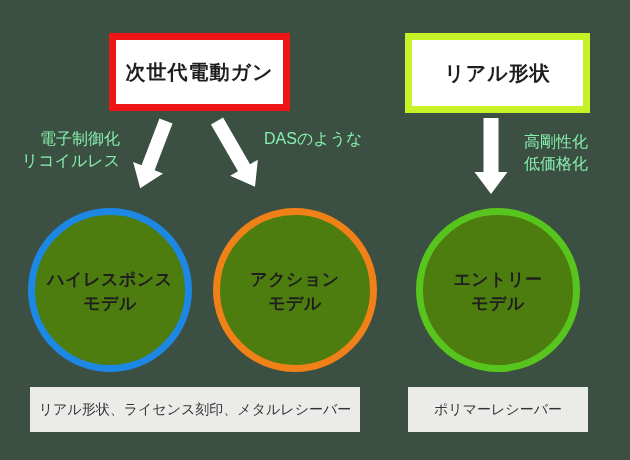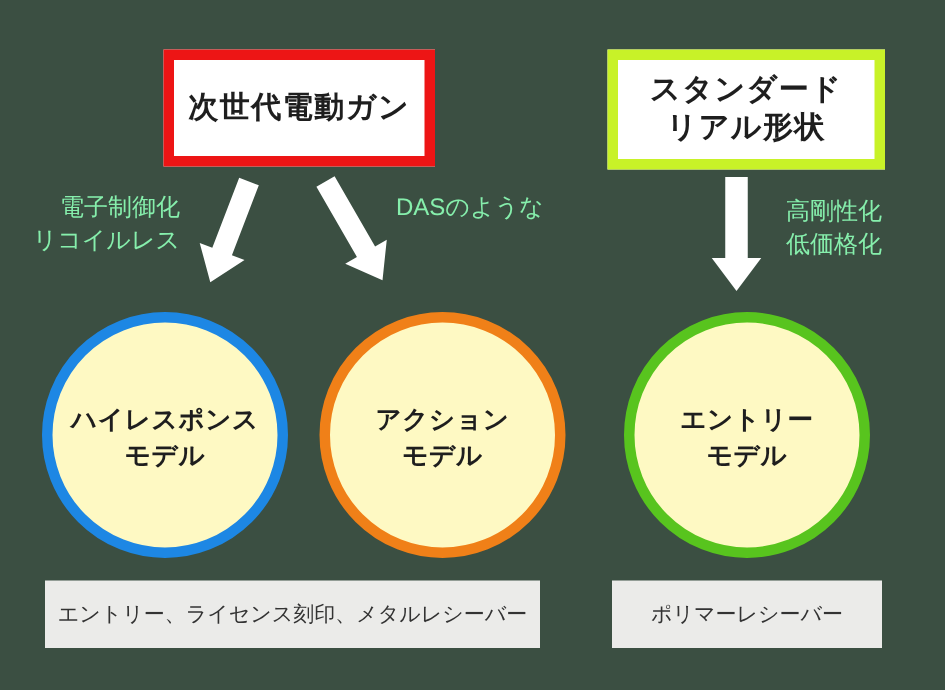--- a/index.html
+++ b/index.html
@@ -22,21 +22,21 @@
     white-space:nowrap;
   }
   .label-1 { left:20px;  top:128px; width:100px; text-align:right; }
   .label-2 { left:264px; top:128px; text-align:left; }
   .label-3 { left:524px; top:131px; text-align:left; }
 
   .arrows-svg { position:absolute; left:0; top:0; pointer-events:none; }
 
   .circle {
     position:absolute; top:208px; width:164px; height:164px;
-    border-radius:50%; background:#fef9c3; border:7px solid #000;
+    border-radius:50%; background:#4d7c0f; border:7px solid #000;
     box-sizing:border-box; display:flex; flex-direction:column;
     align-items:center; justify-content:center; text-align:center;
     font-weight:bold; font-size:17px; line-height:24px; color:#1e1e1e;
     padding-top:4px; letter-spacing:0.5px;
   }
   .circle-highresponse { left:28px; }
   .circle-action       { left:213px; }
   .circle-entry        { left:416px; }
 
   .bottom-box {
@@ -50,21 +50,20 @@
 </head>
 <body>
 
 <div class="canvas" style="background-color: rgb(59, 79, 66); padding-left: 20px;">
 
   <div class="top-box box-nextgen" style="border-color: rgb(237, 21, 21);">
     <span>次世代電動ガン</span>
   </div>
 
   <div class="top-box box-standard" style="border-color: rgb(200, 242, 40);">
-    <span>スタンダード</span>
     <span>リアル形状</span>
   </div>
 
   <svg class="arrows-svg" width="630" height="460" viewBox="0 0 630 460">
     <g transform="translate(166,121) rotate(21)">
       <path fill="#ffffff" d="M -7 0 L -7 50 L -16 50 L 0 72 L 16 50 L 7 50 L 7 0 Z"></path>
     </g>
     <g transform="translate(217,121) rotate(-30)">
       <path fill="#ffffff" d="M -7 0 L -7 54 L -16 54 L 0 76 L 16 54 L 7 54 L 7 0 Z"></path>
     </g>
@@ -96,20 +95,20 @@
     <span>アクション</span>
     <span>モデル</span>
   </div>
 
   <div class="circle circle-entry" style="border-color: rgb(88, 196, 30);">
     <span>エントリー</span>
     <span>モデル</span>
   </div>
 
   <div class="bottom-box bottom-left">
-    <span>エントリー、ライセンス刻印、メタルレシーバー</span>
+    <span>リアル形状、ライセンス刻印、メタルレシーバー</span>
   </div>
 
   <div class="bottom-box bottom-right">
     <span>ポリマーレシーバー</span>
   </div>
 
 </div>
 
 </body></html>

